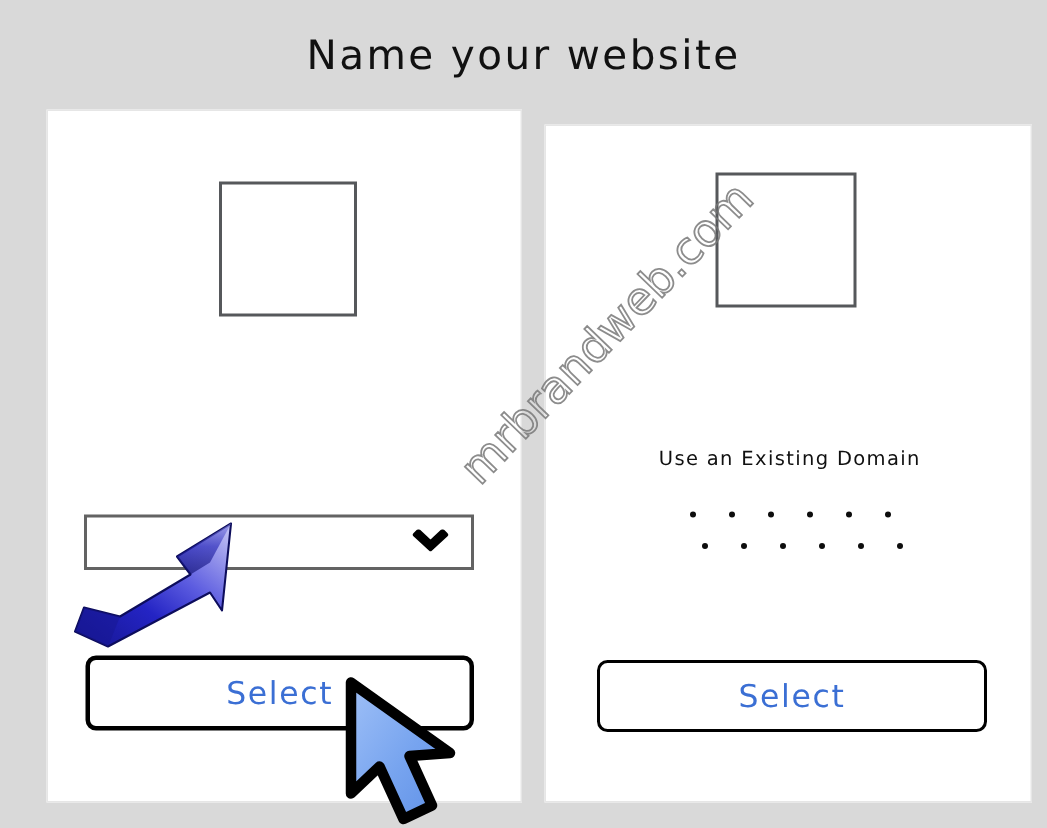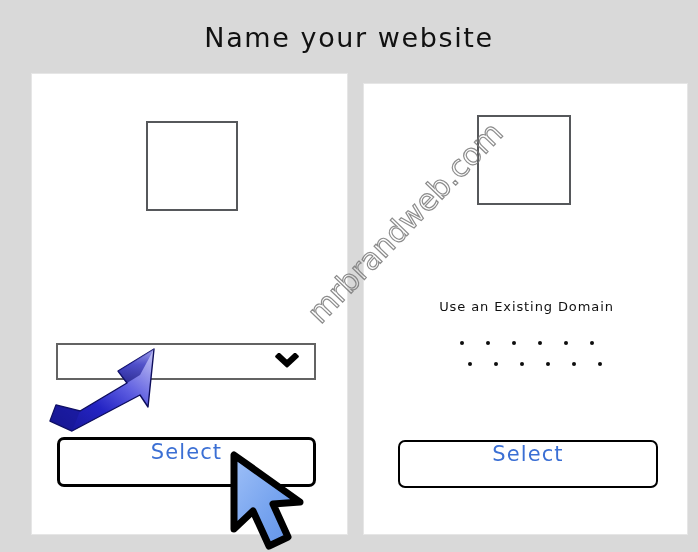--- a/index.html
+++ b/index.html
@@ -140,20 +140,21 @@
     height: 18px;
     display: block;
   }
 
   
   .select-btn {
     position: absolute;
     box-sizing: border-box;
     background: #ffffff;
     display: flex;
+    align-items: center;
     justify-content: center;
     font-family: "DejaVu Sans", sans-serif;
     font-size: 21px;
     letter-spacing: 1.1px;
     color: #3b6fd4;
     cursor: pointer;
   }
   .select-left {
     left: 25px;
     top: 363px;

